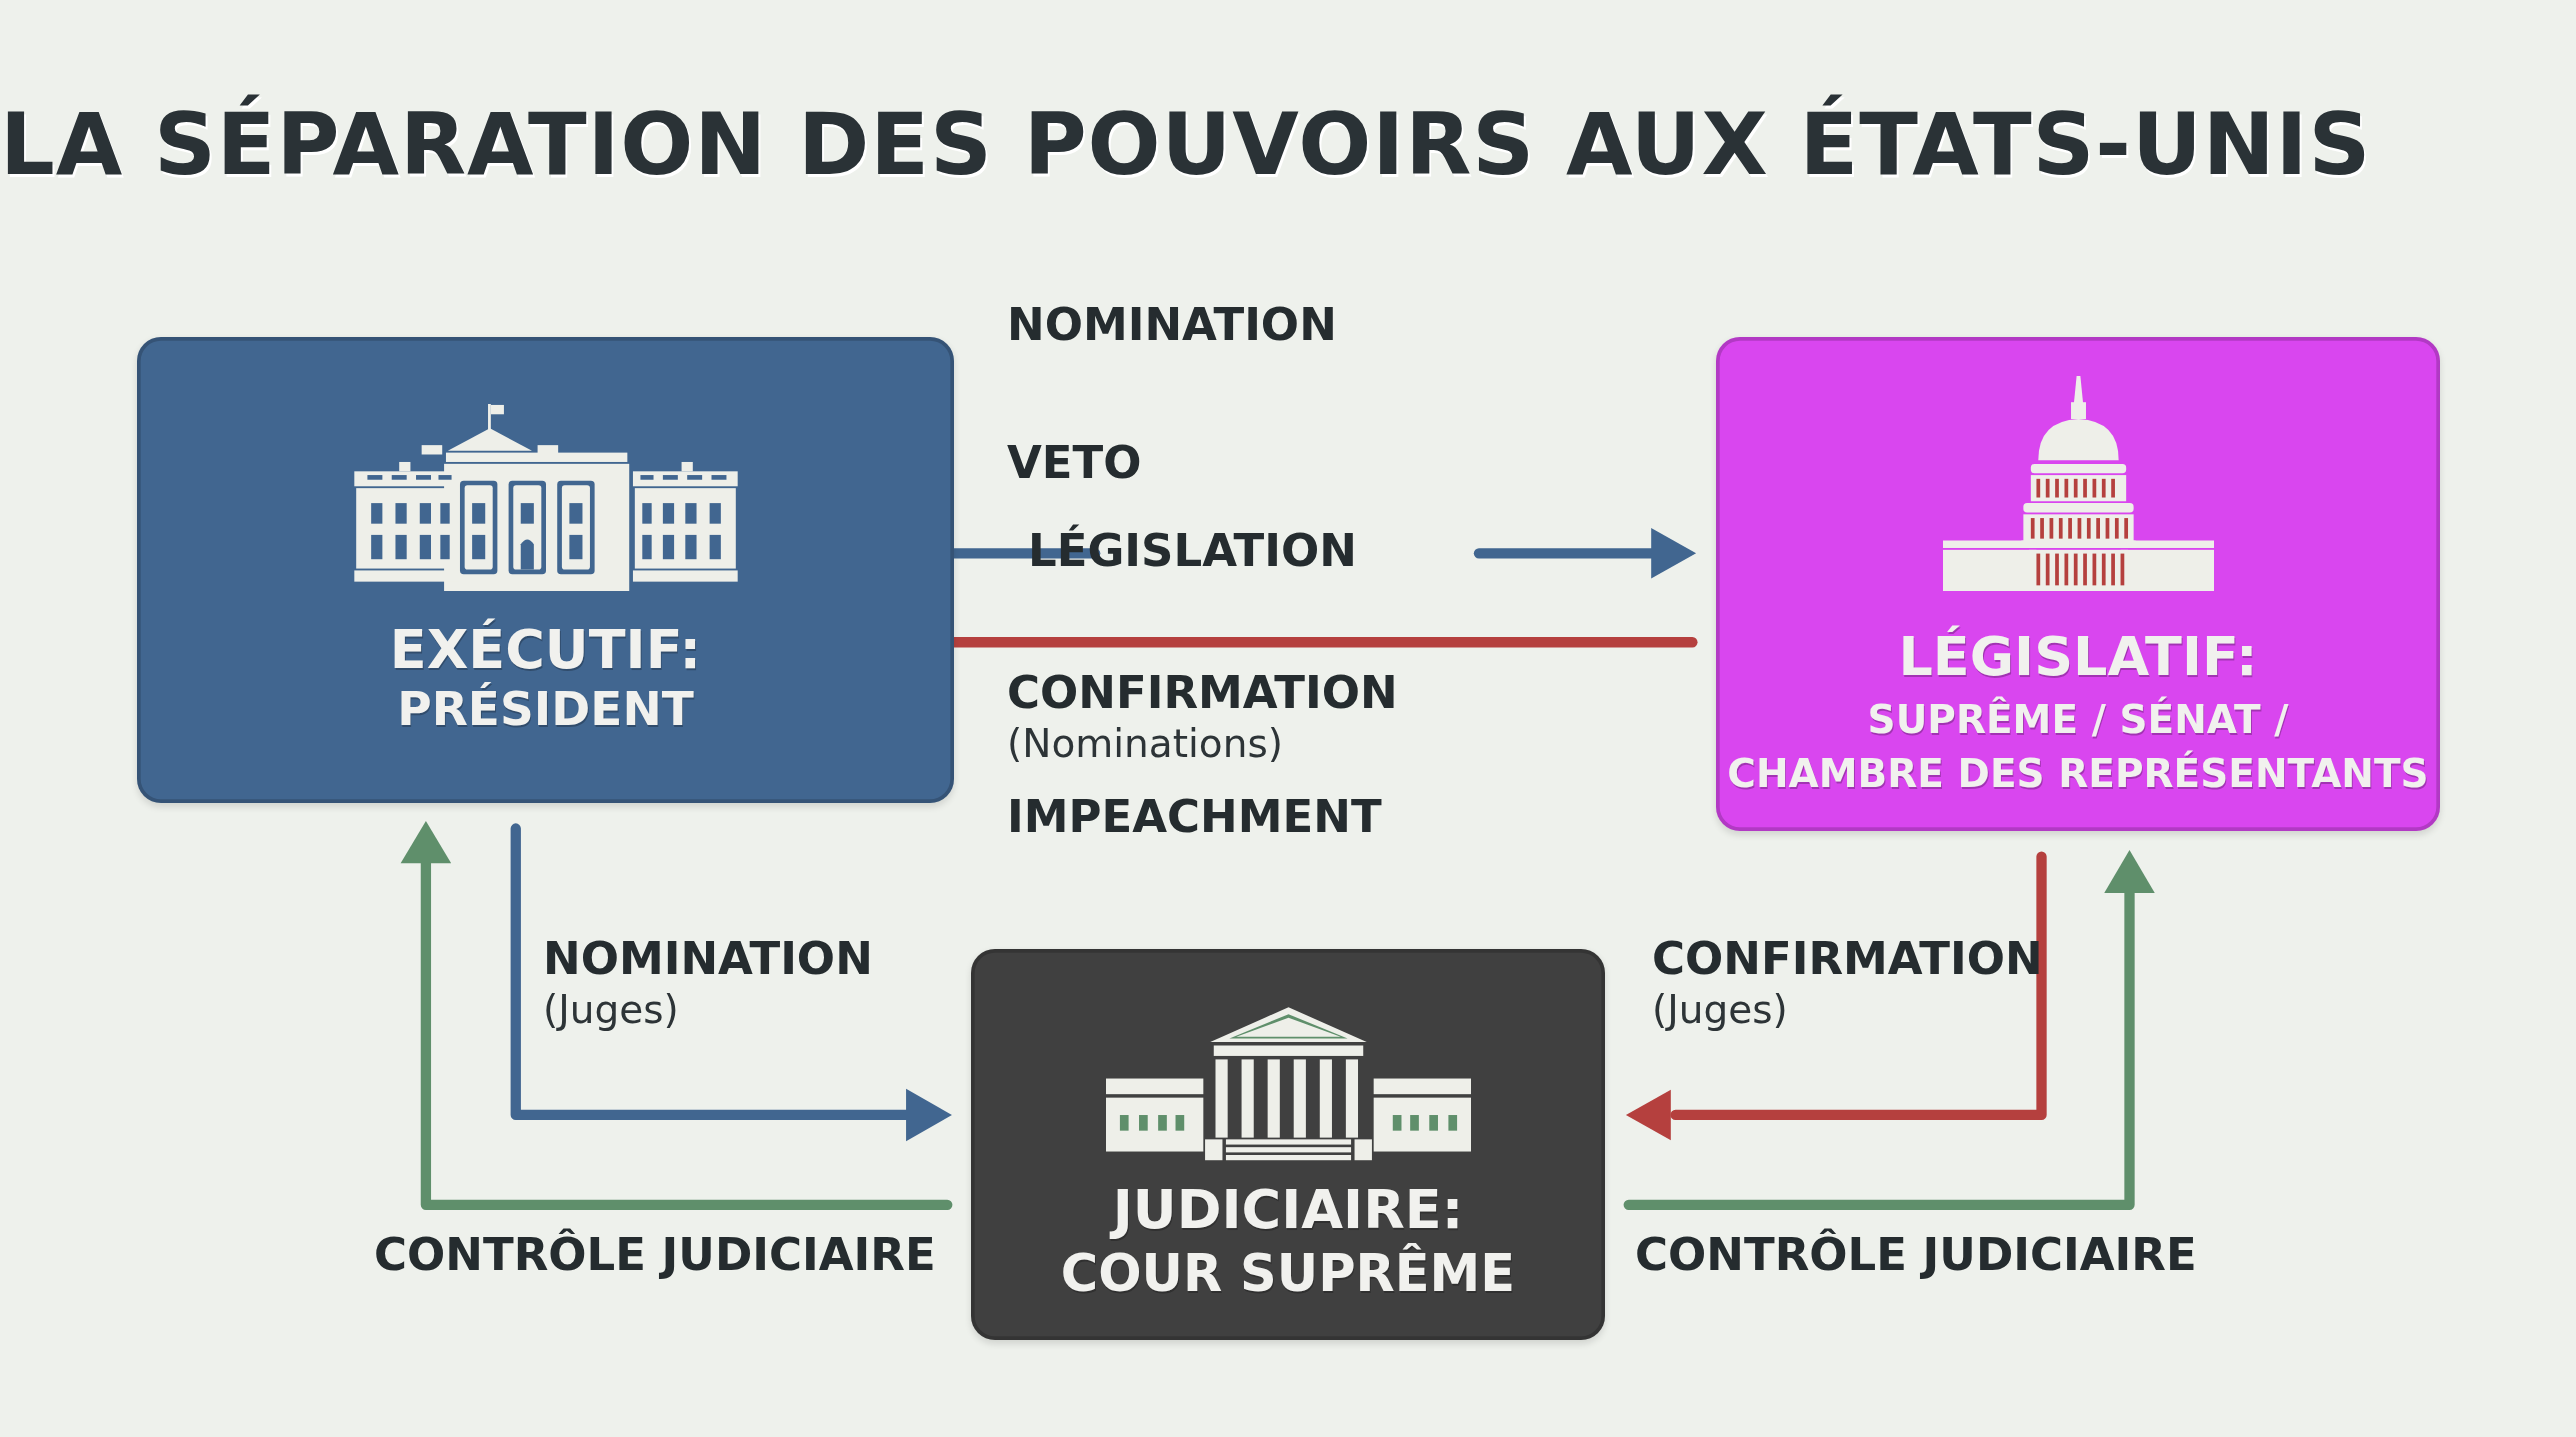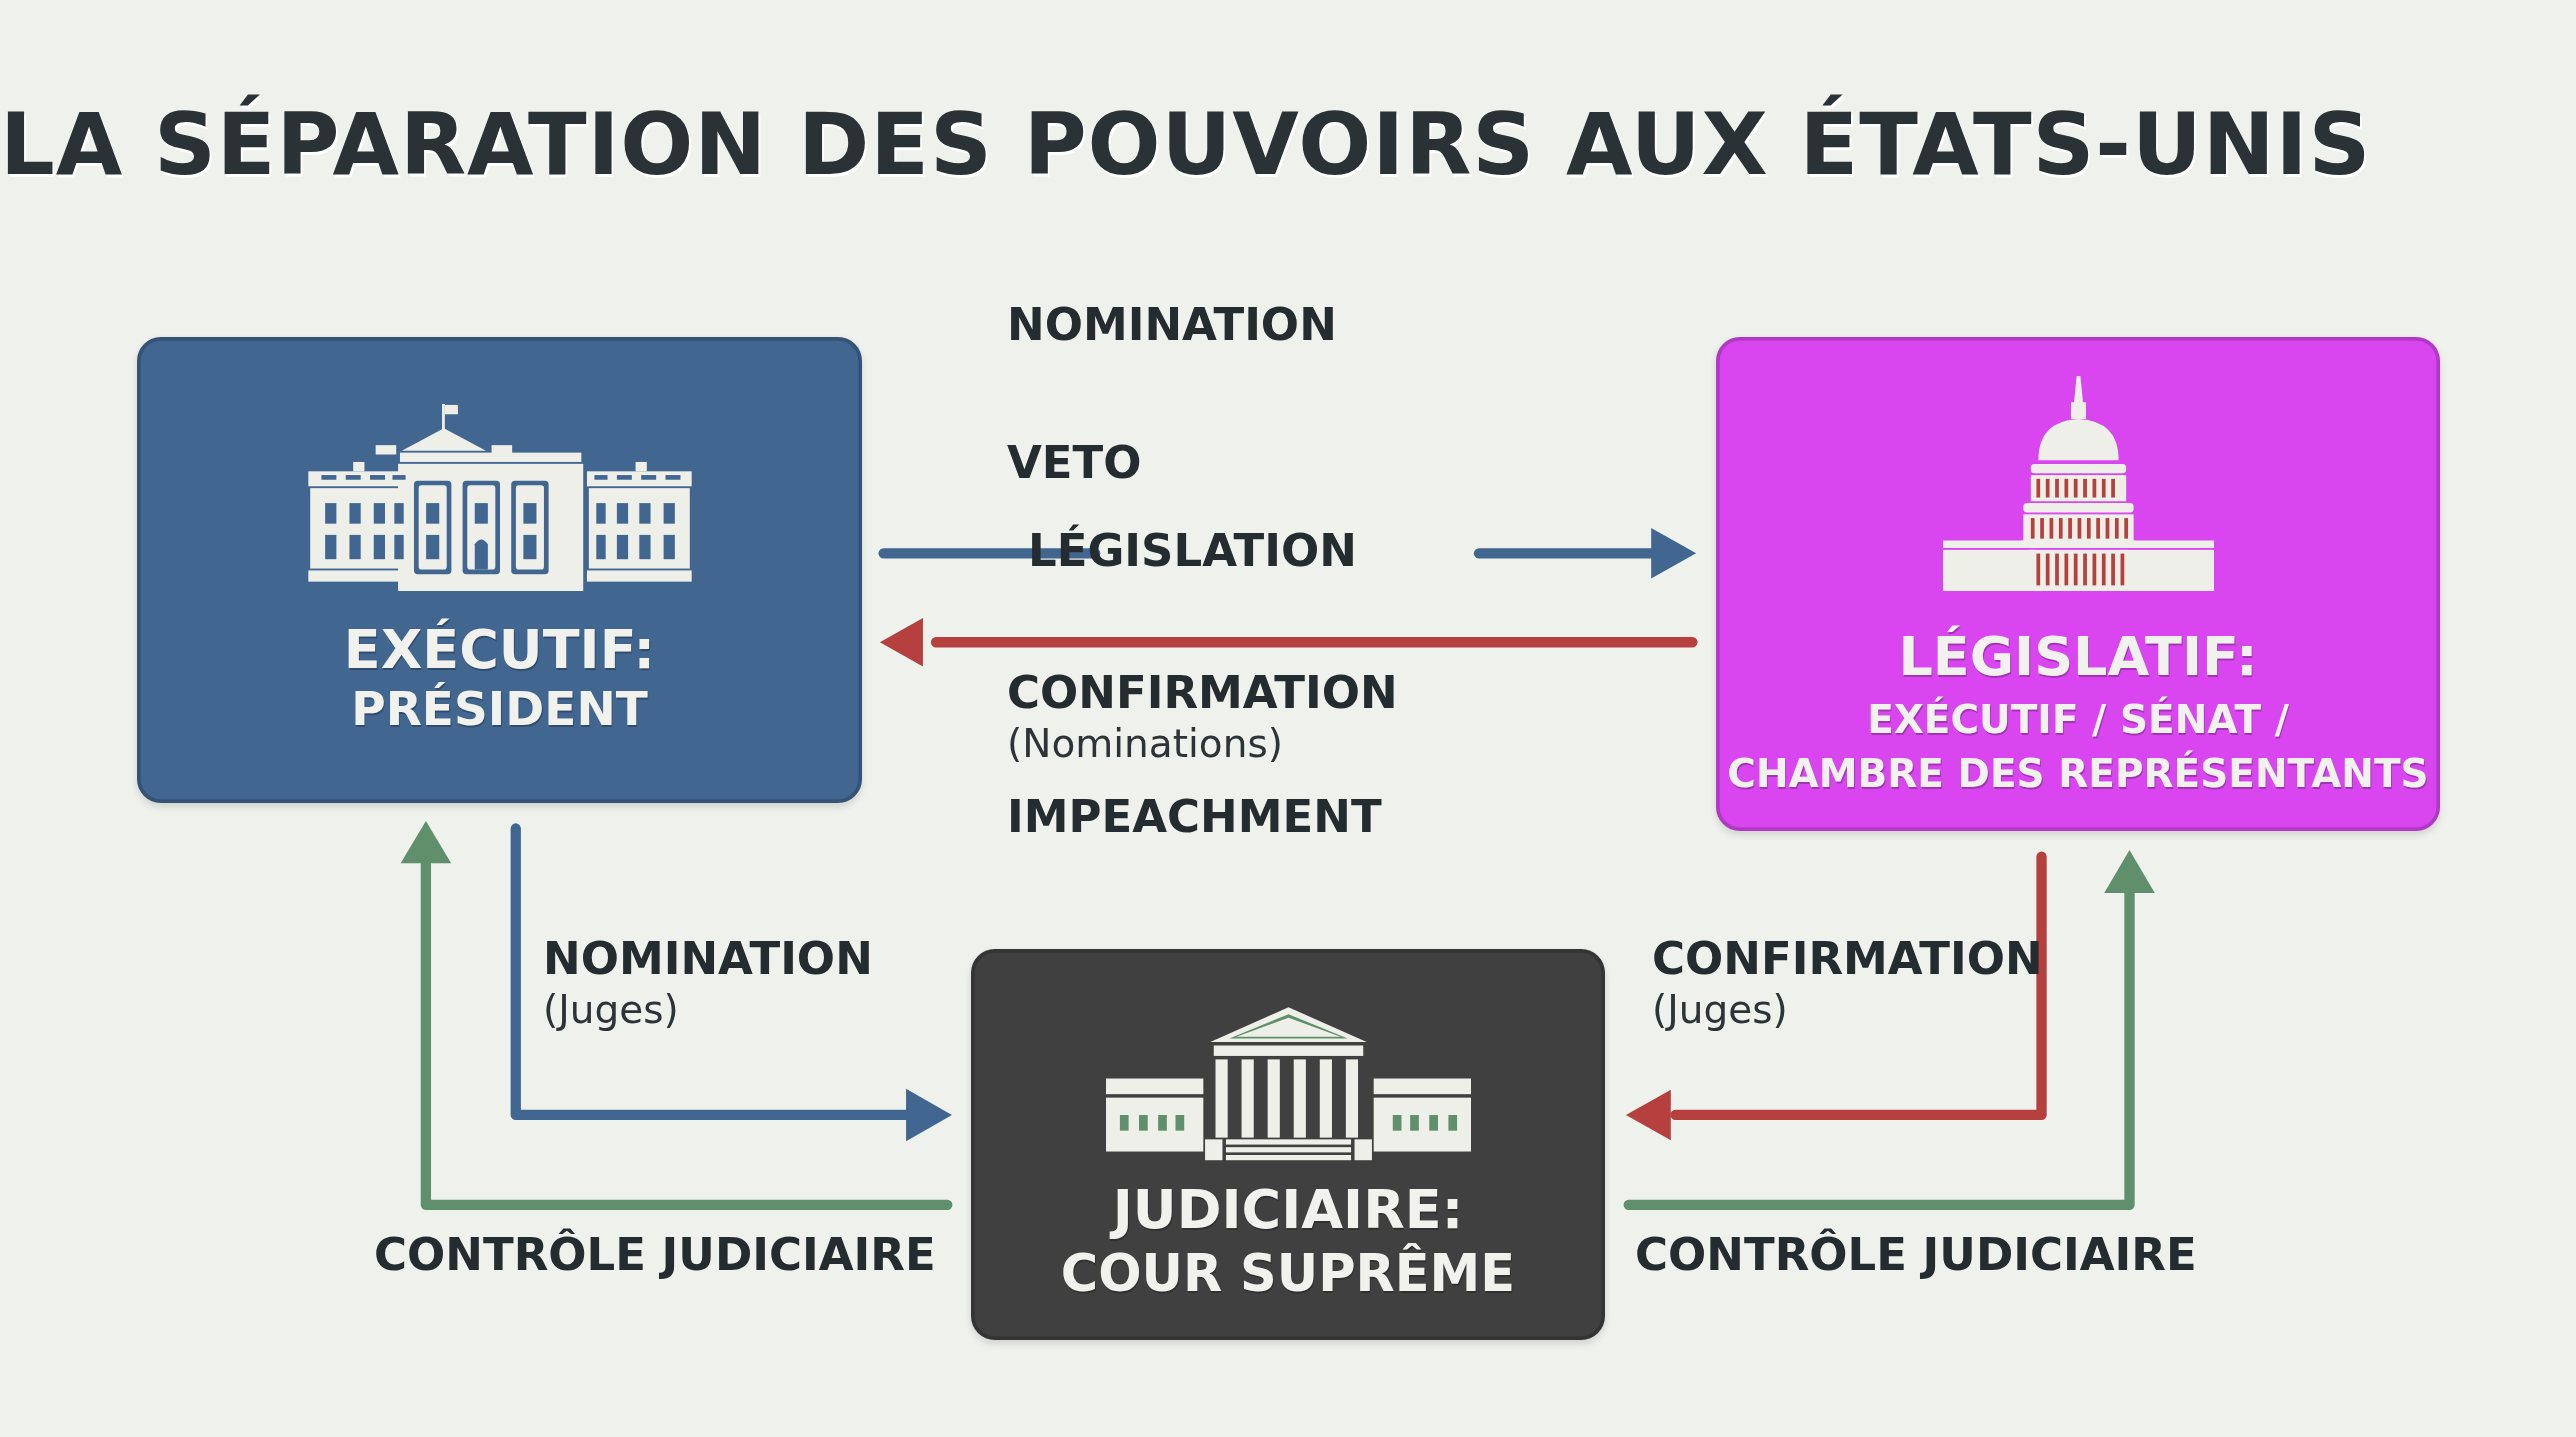--- a/index.html
+++ b/index.html
@@ -16,21 +16,21 @@
   }
   .box {
     position: absolute; border-radius: 24px; box-sizing: border-box;
     box-shadow: inset 0 0 0 3.7px rgba(0,0,0,0.18), 0 3.7px 7.5px rgba(0,0,0,0.12);
     color: #f1f1ee; text-align: center;
   }
   .box .icon { position: absolute; left: 0; right: 0; margin: auto; }
   .box .heading { position: absolute; left: 0; right: 0; font-weight: bold; text-shadow: 0.9px 1.9px 0 rgba(0,0,0,0.25); }
   .box .sub { position: absolute; left: 0; right: 0; font-weight: bold; text-shadow: 0.9px 1.9px 0 rgba(0,0,0,0.25); }
 
-  #exec { left: 137px; top: 337px; width: 725px; height: 466px; background: #416690; }
+  #exec { left: 137px; top: 337px; width: 817px; height: 466px; background: #416690; }
   #exec .icon { top: 67px; width: 384px; height: 187px; }
   #exec .heading { top: 281px; font-size: 54px; }
   #exec .sub { top: 344px; font-size: 47px; }
 
   #legis { left: 1716px; top: 337px; width: 724px; height: 494px; background: #d946ef; }
   #legis .icon { top: 39px; width: 271px; height: 215px; }
   #legis .heading { top: 288px; font-size: 54px; }
   #legis .sub { top: 356px; font-size: 39px; line-height: 54px; }
 
   #jud { left: 971px; top: 949px; width: 634px; height: 391px; background: #404040; }
@@ -188,21 +188,21 @@
         <rect x="160" y="190" width="4" height="34"></rect>
         <rect x="170" y="190" width="4" height="34"></rect>
         <rect x="180" y="190" width="4" height="34"></rect>
         <rect x="190" y="190" width="4" height="34"></rect>
       <rect x="116" y="232" width="58" height="3"></rect>
         <rect x="116" y="238" width="58" height="3"></rect>
     </g>
   </svg>
   <div class="heading">LÉGISLATIF:</div>
   <div class="sub">
-    <div>EXÉCUTIF / SÉNAT /</div>
+    <div>SUPRÊME / SÉNAT /</div>
     <div>CHAMBRE DES REPRÉSENTANTS</div>
   </div>
 </div>
 
 <div class="box" id="jud">
   <svg class="icon" viewBox="0 0 420 180">
     <g fill="#eeefe9">
       <polygon points="120,44 210,4 300,44"></polygon>
       <rect x="124" y="48" width="172" height="12"></rect>
       <rect x="0" y="86" width="112" height="18"></rect>

